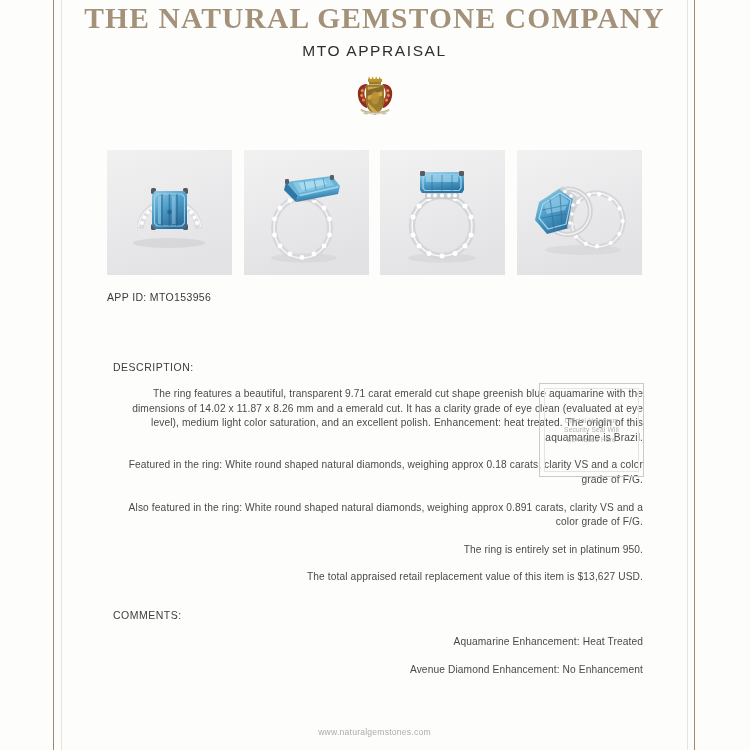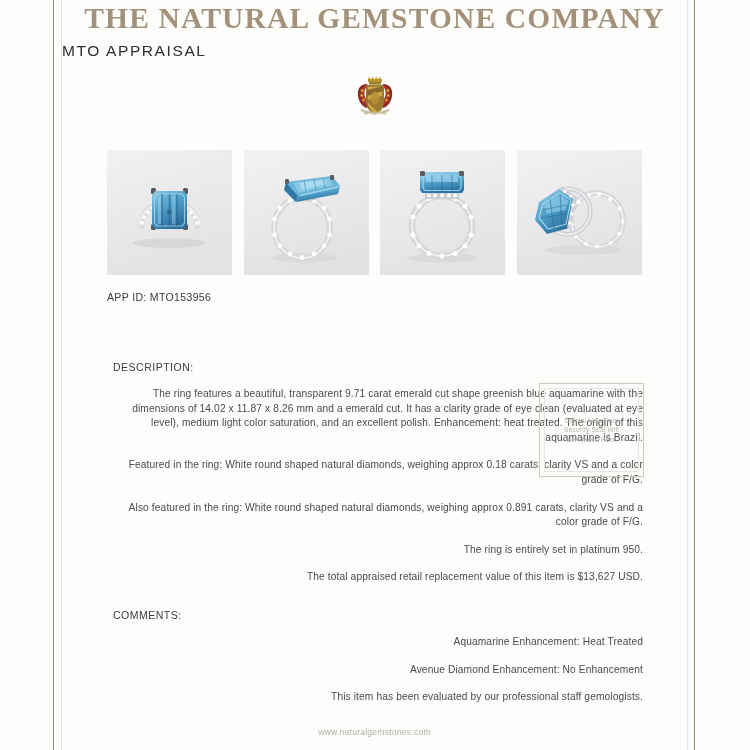--- a/index.html
+++ b/index.html
@@ -37,20 +37,21 @@
     font-family: "Liberation Serif", serif;
     font-size: 29.5px;
     letter-spacing: 1.15px;
     color: #a3917a;
     margin-top: 2px;
     white-space: nowrap;
     font-weight: bold;
   }
 
   .doc-subtitle {
+    text-align: center;
     font-size: 15.5px;
     letter-spacing: 1.6px;
     color: #2e2e2e;
     margin-top: 7px;
   }
 
   
   .crest-wrap {
     display: flex;
     justify-content: center;
@@ -458,21 +459,20 @@
     <div class="para">The ring features a beautiful, transparent 9.71 carat emerald cut shape greenish blue aquamarine with the dimensions of 14.02 x 11.87 x 8.26 mm and a emerald cut. It has a clarity grade of eye clean (evaluated at eye level), medium light color saturation, and an excellent polish. Enhancement: heat treated. The origin of this aquamarine is Brazil.</div>
     <div class="para">Featured in the ring: White round shaped natural diamonds, weighing approx 0.18 carats, clarity VS and a color grade of F/G.</div>
     <div class="para">Also featured in the ring: White round shaped natural diamonds, weighing approx 0.891 carats, clarity VS and a color grade of F/G.</div>
     <div class="para">The ring is entirely set in platinum 950.</div>
     <div class="para">The total appraised retail replacement value of this item is $13,627 USD.</div>
 
     <div class="comments-block">
       <div class="section-label">COMMENTS:</div>
       <div class="para">Aquamarine Enhancement: Heat Treated</div>
       <div class="para">Avenue Diamond Enhancement: No Enhancement</div>
-      <div class="para">This item has been evaluated by our professional staff gemologists.</div>
     </div>
 
   </div>
 </div>
 
 <div class="footer">
   <div class="footer-line2">www.naturalgemstones.com</div>
 </div>
 
 </body></html>

